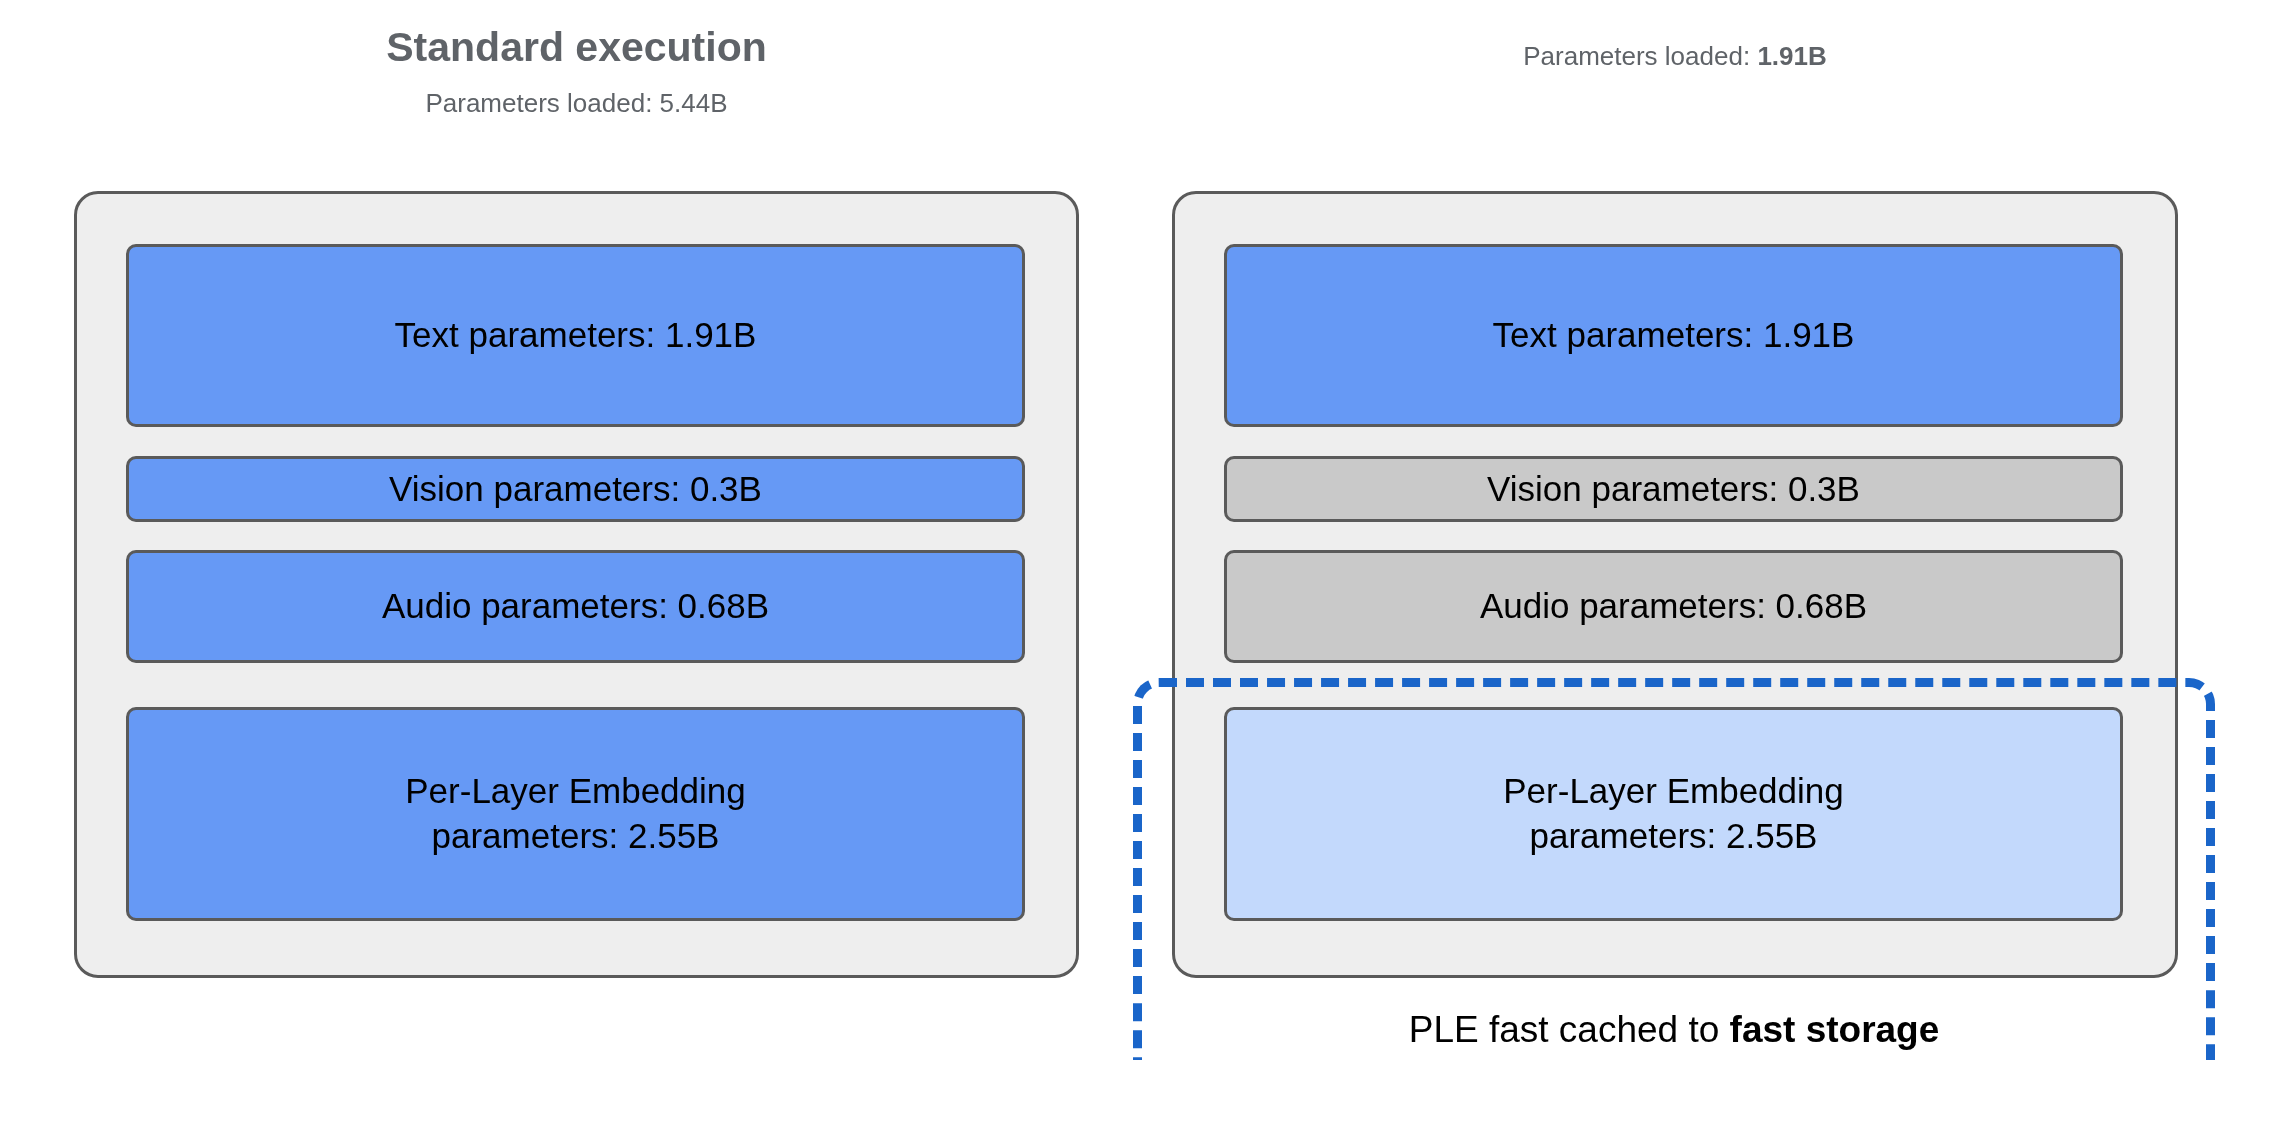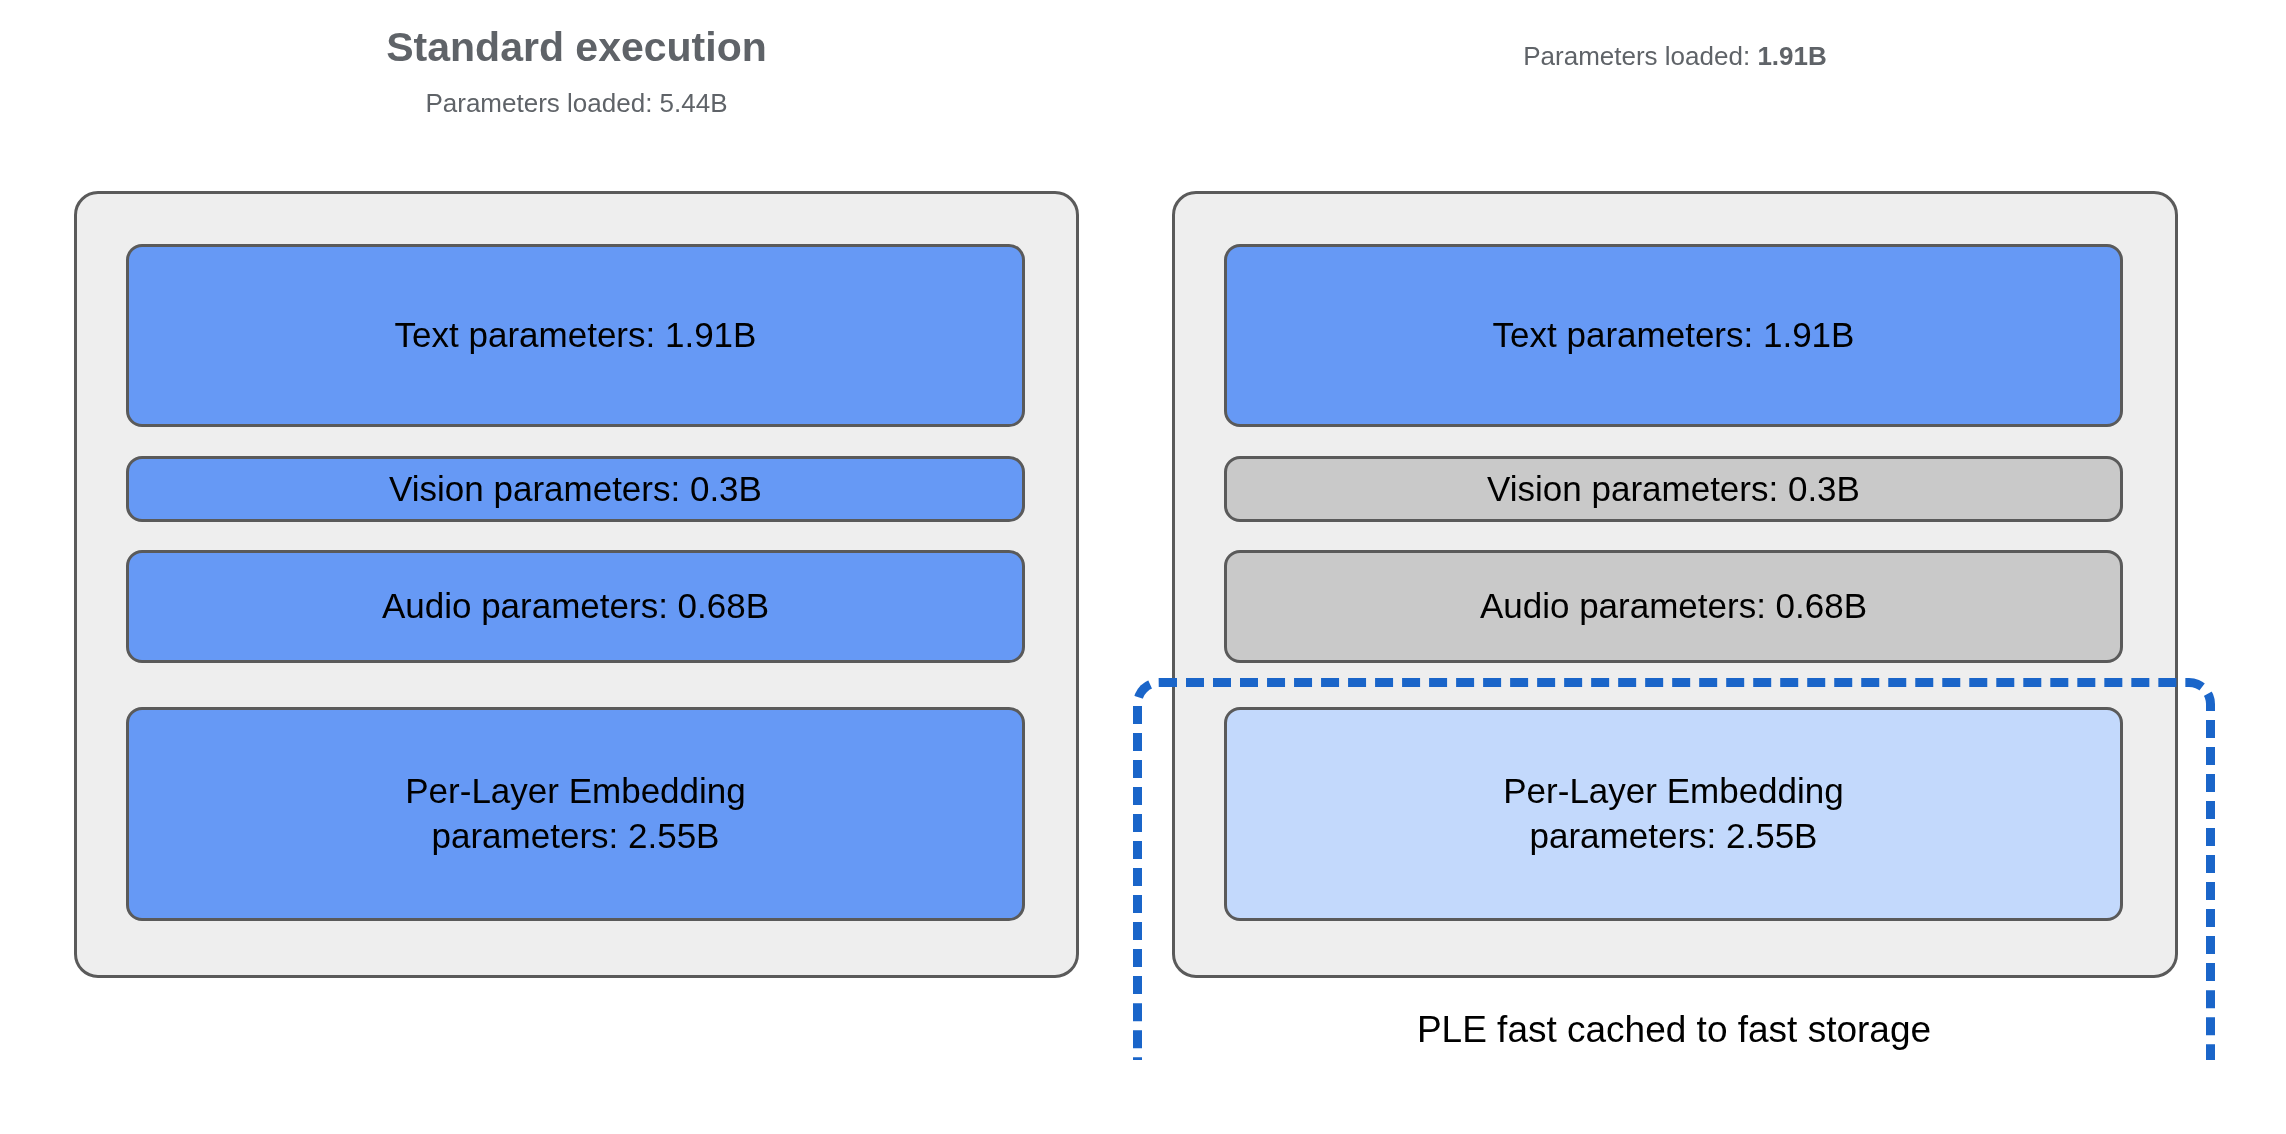--- a/index.html
+++ b/index.html
@@ -50,21 +50,21 @@
     border: 3px solid #5a5a5a;
     border-radius: 24px;
     box-sizing: border-box;
   }
 
   
   .pbox {
     position: absolute;
     box-sizing: border-box;
     border: 3px solid #5a5a5a;
-    border-radius: 16px;
+    border-radius: 10px;
     display: flex;
     align-items: center;
     justify-content: center;
     text-align: center;
     color: #000000;
     font-size: 35px;
     line-height: 1.28;
     padding: 2px 18px;
   }
   .pbox.blue    { background: #6699f5; }
@@ -81,21 +81,21 @@
     pointer-events: none;
   }
   .cache-caption {
     position: absolute;
     text-align: center;
     font-size: 37px;
     color: #000000;
     line-height: 1.2;
     white-space: nowrap;
   }
-  .cache-caption b { font-weight: normal; text-align: right; }
+  .cache-caption b { font-weight: bold; text-align: right; }
 </style>
 </head>
 <body>
 
 <div class="stage">
 
   <div class="col-head" style="left:74px; top:24px; width:1005px;">
     <div class="col-title">Standard execution</div>
     <div class="col-sub">
       <span>Parameters loaded: </span><span>5.44B</span>

